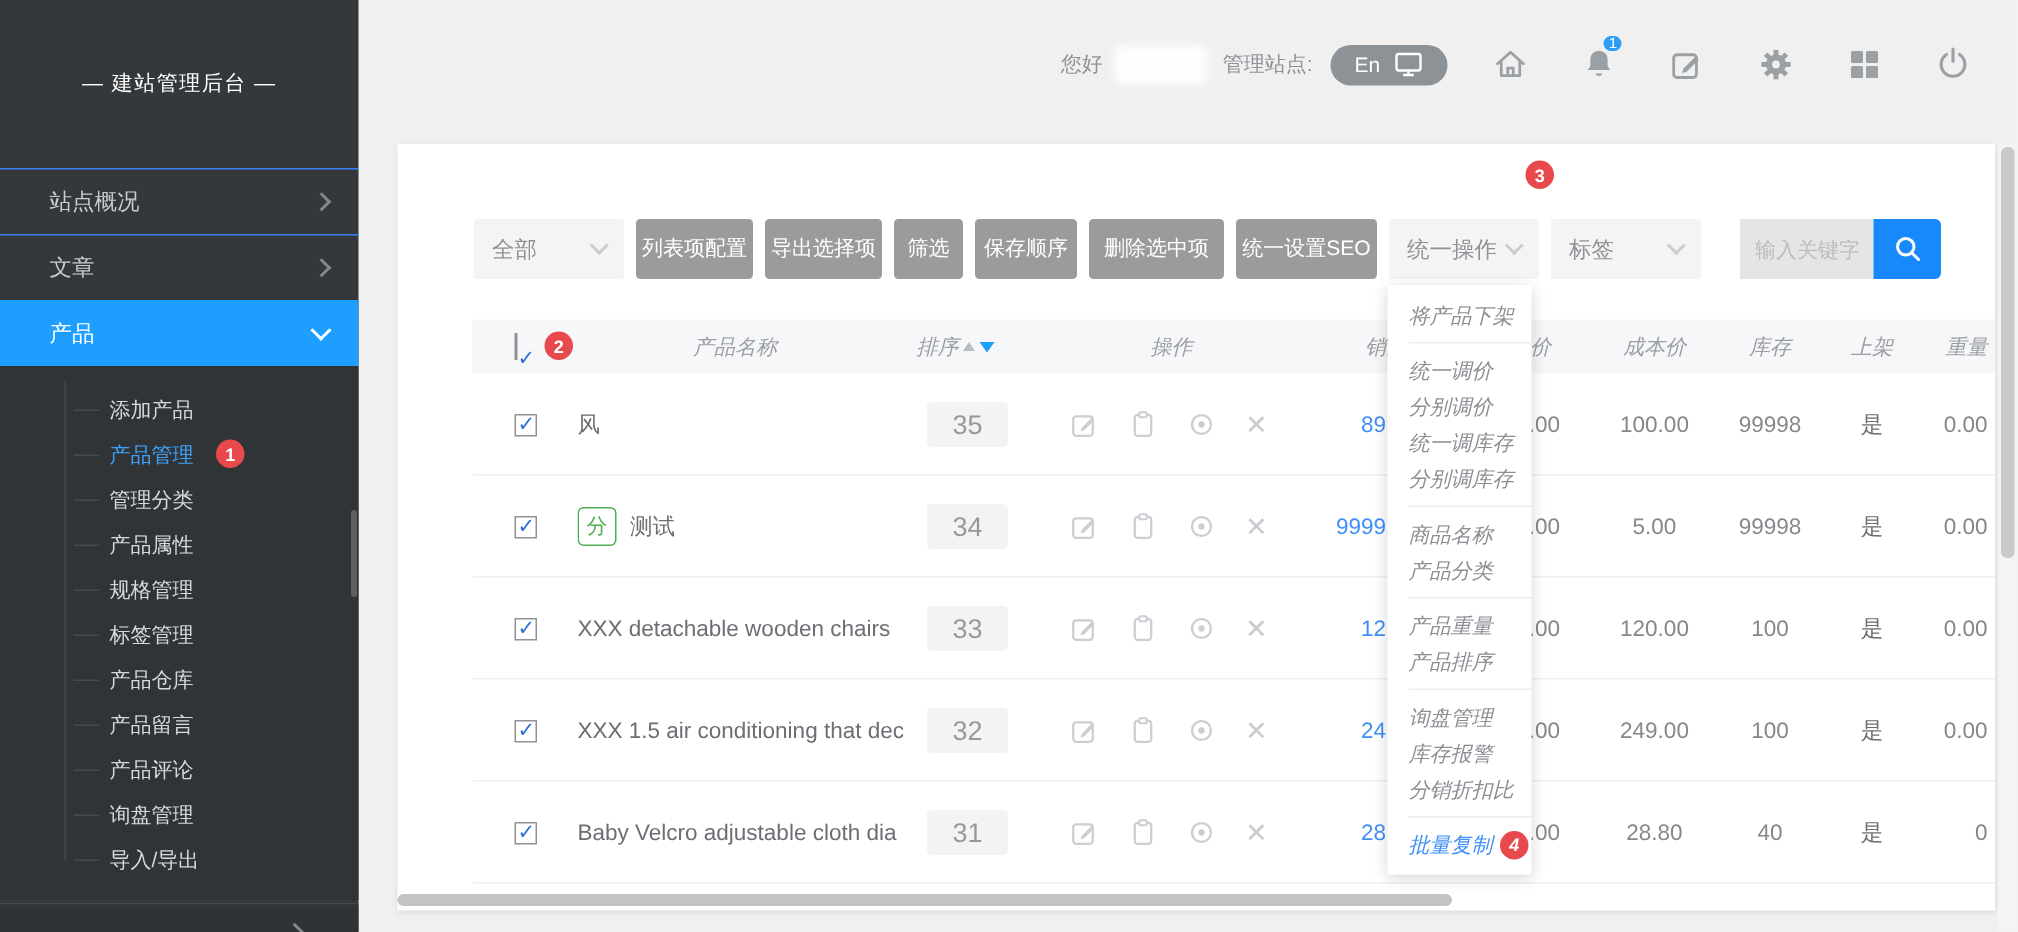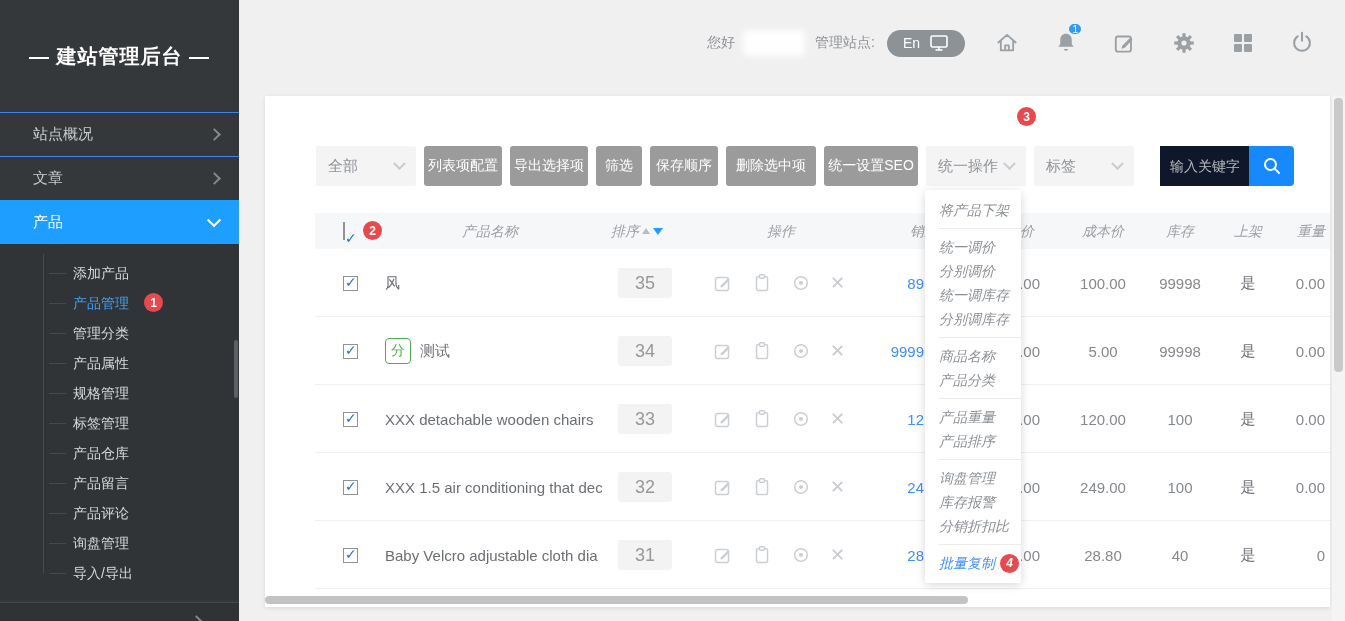--- a/index.html
+++ b/index.html
@@ -2,21 +2,21 @@
 <html><head>
 <meta charset="utf-8">
 <style>
   * { margin:0; padding:0; box-sizing:border-box; }
   html,body { width:1345px; height:621px; overflow:hidden; background:#f0f0f1;
     font-family:"Liberation Sans","DejaVu Sans",sans-serif; }
 
   
   .sidebar { position:absolute; left:0; top:0; width:239px; height:621px; background:#35383b; z-index:30; }
   .logo { height:112px; display:flex; align-items:center; justify-content:center;
-    color:#fff; font-size:20px; letter-spacing:1px; white-space:nowrap;font-weight:bold; }
+    color:#fff; font-size:14px; letter-spacing:1px; white-space:nowrap; }
   .nav-item { position:relative; height:44px; display:flex; align-items:center;
     padding:0 20px 0 33px; color:#c9cbce; font-size:15px; border-top:1px solid #3b82f6; cursor:pointer; }
   .nav-item.active { background:#1e9fff; color:#fff; border-top-color:#1e9fff; }
   .chev-r { width:9px; height:9px; border-top:2px solid #84888c; border-right:2px solid #84888c;
     transform:rotate(45deg); margin-left:auto; }
   .chev-d { width:10px; height:10px; border-right:2px solid #fff; border-bottom:2px solid #fff;
     transform:rotate(45deg) translate(-2px,-2px); margin-left:auto; }
   .submenu { position:relative; background:#313437; padding:14px 0 12px 6px; }
   .submenu::before { content:""; position:absolute; left:43px; top:10px; bottom:26px; width:1px; background:#474a4d; }
   .sub-item { position:relative; height:30px; line-height:30px; padding-left:67px;
@@ -61,21 +61,21 @@
   .tb-select { height:40px; background:#f4f4f5; border-radius:2px; color:#8f9296; font-size:15px;
     display:flex; align-items:center; padding:0 12px; cursor:pointer; }
   .tb-select .sel-chev { margin-left:auto; width:9px; height:9px; border-right:2px solid #c9ccd0;
     border-bottom:2px solid #c9ccd0; transform:rotate(45deg) translate(-2px,-2px); }
   .w100 { width:100px; }
   .tb-btn { height:40px; border:none; background:#9b9b9b; color:#fff; font-size:14px; border-radius:3px;
     cursor:pointer; font-family:inherit; }
   .bw1{width:78px}.bw2{width:78px}.bw3{width:46px}.bw4{width:68px}.bw5{width:90px}.bw6{width:94px}
   .ops-badge { position:absolute; left:752px; top:11px; z-index:25; }
   .search-box { position:absolute; right:0; top:0; height:40px; display:flex; }
-  .search-input { width:89px; height:40px; border:none; background:#0f172a; padding:0 10px;
+  .search-input { width:89px; height:40px; border:none; background:#e5e5e5; padding:0 10px;
     font-size:14px; color:#6b6e73; font-family:inherit; outline:none; }
   .search-input::placeholder { color:#b9bcc0; }
   .search-btn { width:45px; height:40px; border:none; background:#1789fc; border-radius:0 4px 4px 0;
     cursor:pointer; display:flex; align-items:center; justify-content:center; }
 
   
   .thead { position:absolute; left:50px; right:0; top:117px; height:36px; background:#f6f7f8; }
   .trow { position:absolute; left:0; right:0; height:68px; }
   .rowline { position:absolute; left:50px; right:0; height:1px; background:#efefef; }
   .hcell { position:absolute; top:0; height:36px; line-height:36px; font-size:14px; color:#9b9ea3;font-style:italic; }

